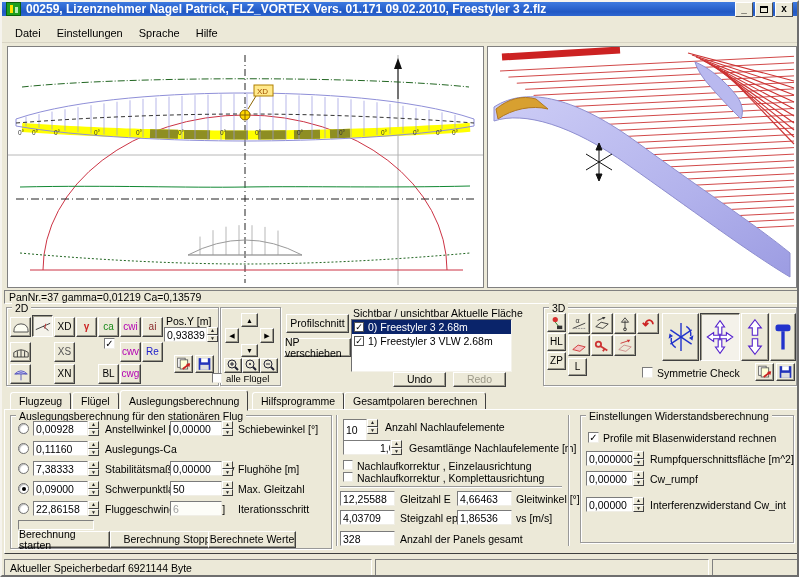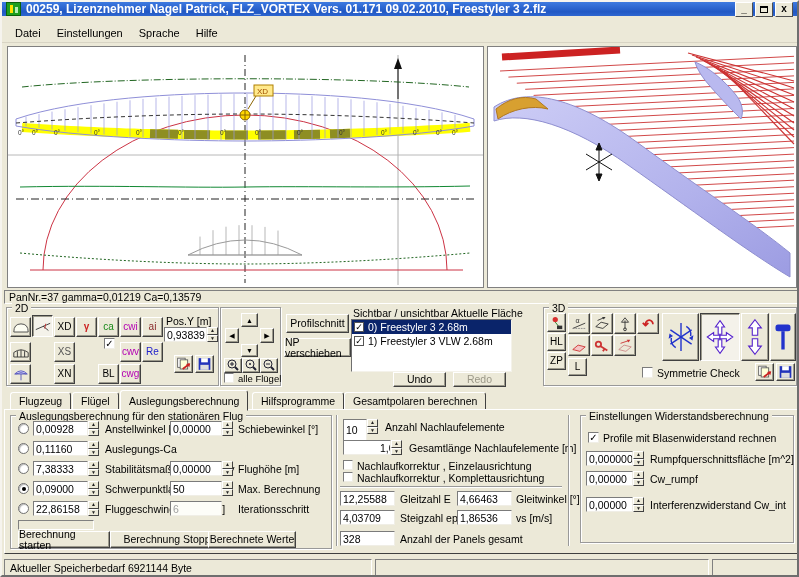--- a/index.html
+++ b/index.html
@@ -351,21 +351,21 @@
       <circle cx="6" cy="5" r="1" fill="#223"></circle>
       </svg>
   </div>
   <div class="btn" style="left:258px;top:356px;width:18px;height:15px;">
     <svg width="14" height="13" viewBox="0 0 14 13" class="icon-svg">
       <circle cx="6" cy="5" r="4" fill="none" stroke="#223"></circle>
         <line x1="9" y1="8" x2="12" y2="11" stroke="#223" stroke-width="2"></line>
       <line x1="4" y1="5" x2="8" y2="5" stroke="#223"></line>
       </svg>
   </div>
-  <div class="chk" style="left:222px;top:371px;font-size:9.5px;justify-content:flex-end;">
+  <div class="chk" style="left:210px;top:371px;font-size:9.5px;justify-content:flex-end;">
     <span class="chkbox" style="width:10px;height:10px;"></span>
     <span>alle Flügel</span>
   </div>
 
   <div class="btn" style="left:284px;top:312px;width:63px;height:19px;">Profilschnitt</div>
   <div class="btn" style="left:282px;top:336px;width:67px;height:19px;">NP verschieben</div>
 
   <div class="lbl" style="left:351px;top:305px;">Sichtbar / unsichtbar</div>
   <div class="lbl" style="left:449px;top:305px;">Aktuelle Fläche</div>
   <div class="listbox" style="left:349px;top:317px;width:161px;height:53px;">
@@ -568,21 +568,21 @@
       <span>▲</span>
       <span>▼</span>
     </div>
   <div class="lbl" style="left:236px;top:461px;">Flughöhe [m]</div>
 
   <div class="field" style="left:168px;top:479px;width:52px;height:15px;">50</div>
   <div class="spin" style="left:220px;top:479px;height:15px;">
       <span>▲</span>
       <span>▼</span>
     </div>
-  <div class="lbl" style="left:236px;top:481px;">Max. Berechnung</div>
+  <div class="lbl" style="left:236px;top:481px;">Max. Gleitzahl</div>
 
   <div class="field disabled" style="left:168px;top:499px;width:52px;height:15px;">6</div>
   <div class="lbl" style="left:236px;top:501px;">Iterationsschritt</div>
 
   <div class="progress" style="left:16px;top:518px;width:76px;height:10px;"></div>
   <div class="btn" style="left:16px;top:529px;width:92px;height:17px;">Berechnung starten</div>
   <div class="btn" style="left:108px;top:529px;width:114px;height:17px;">Berechnung Stopp</div>
   <div class="btn" style="left:206px;top:529px;width:88px;height:17px;">Berechnete Werte</div>
 
   <div class="etch-v" style="left:334px;top:413px;height:131px;"></div>

